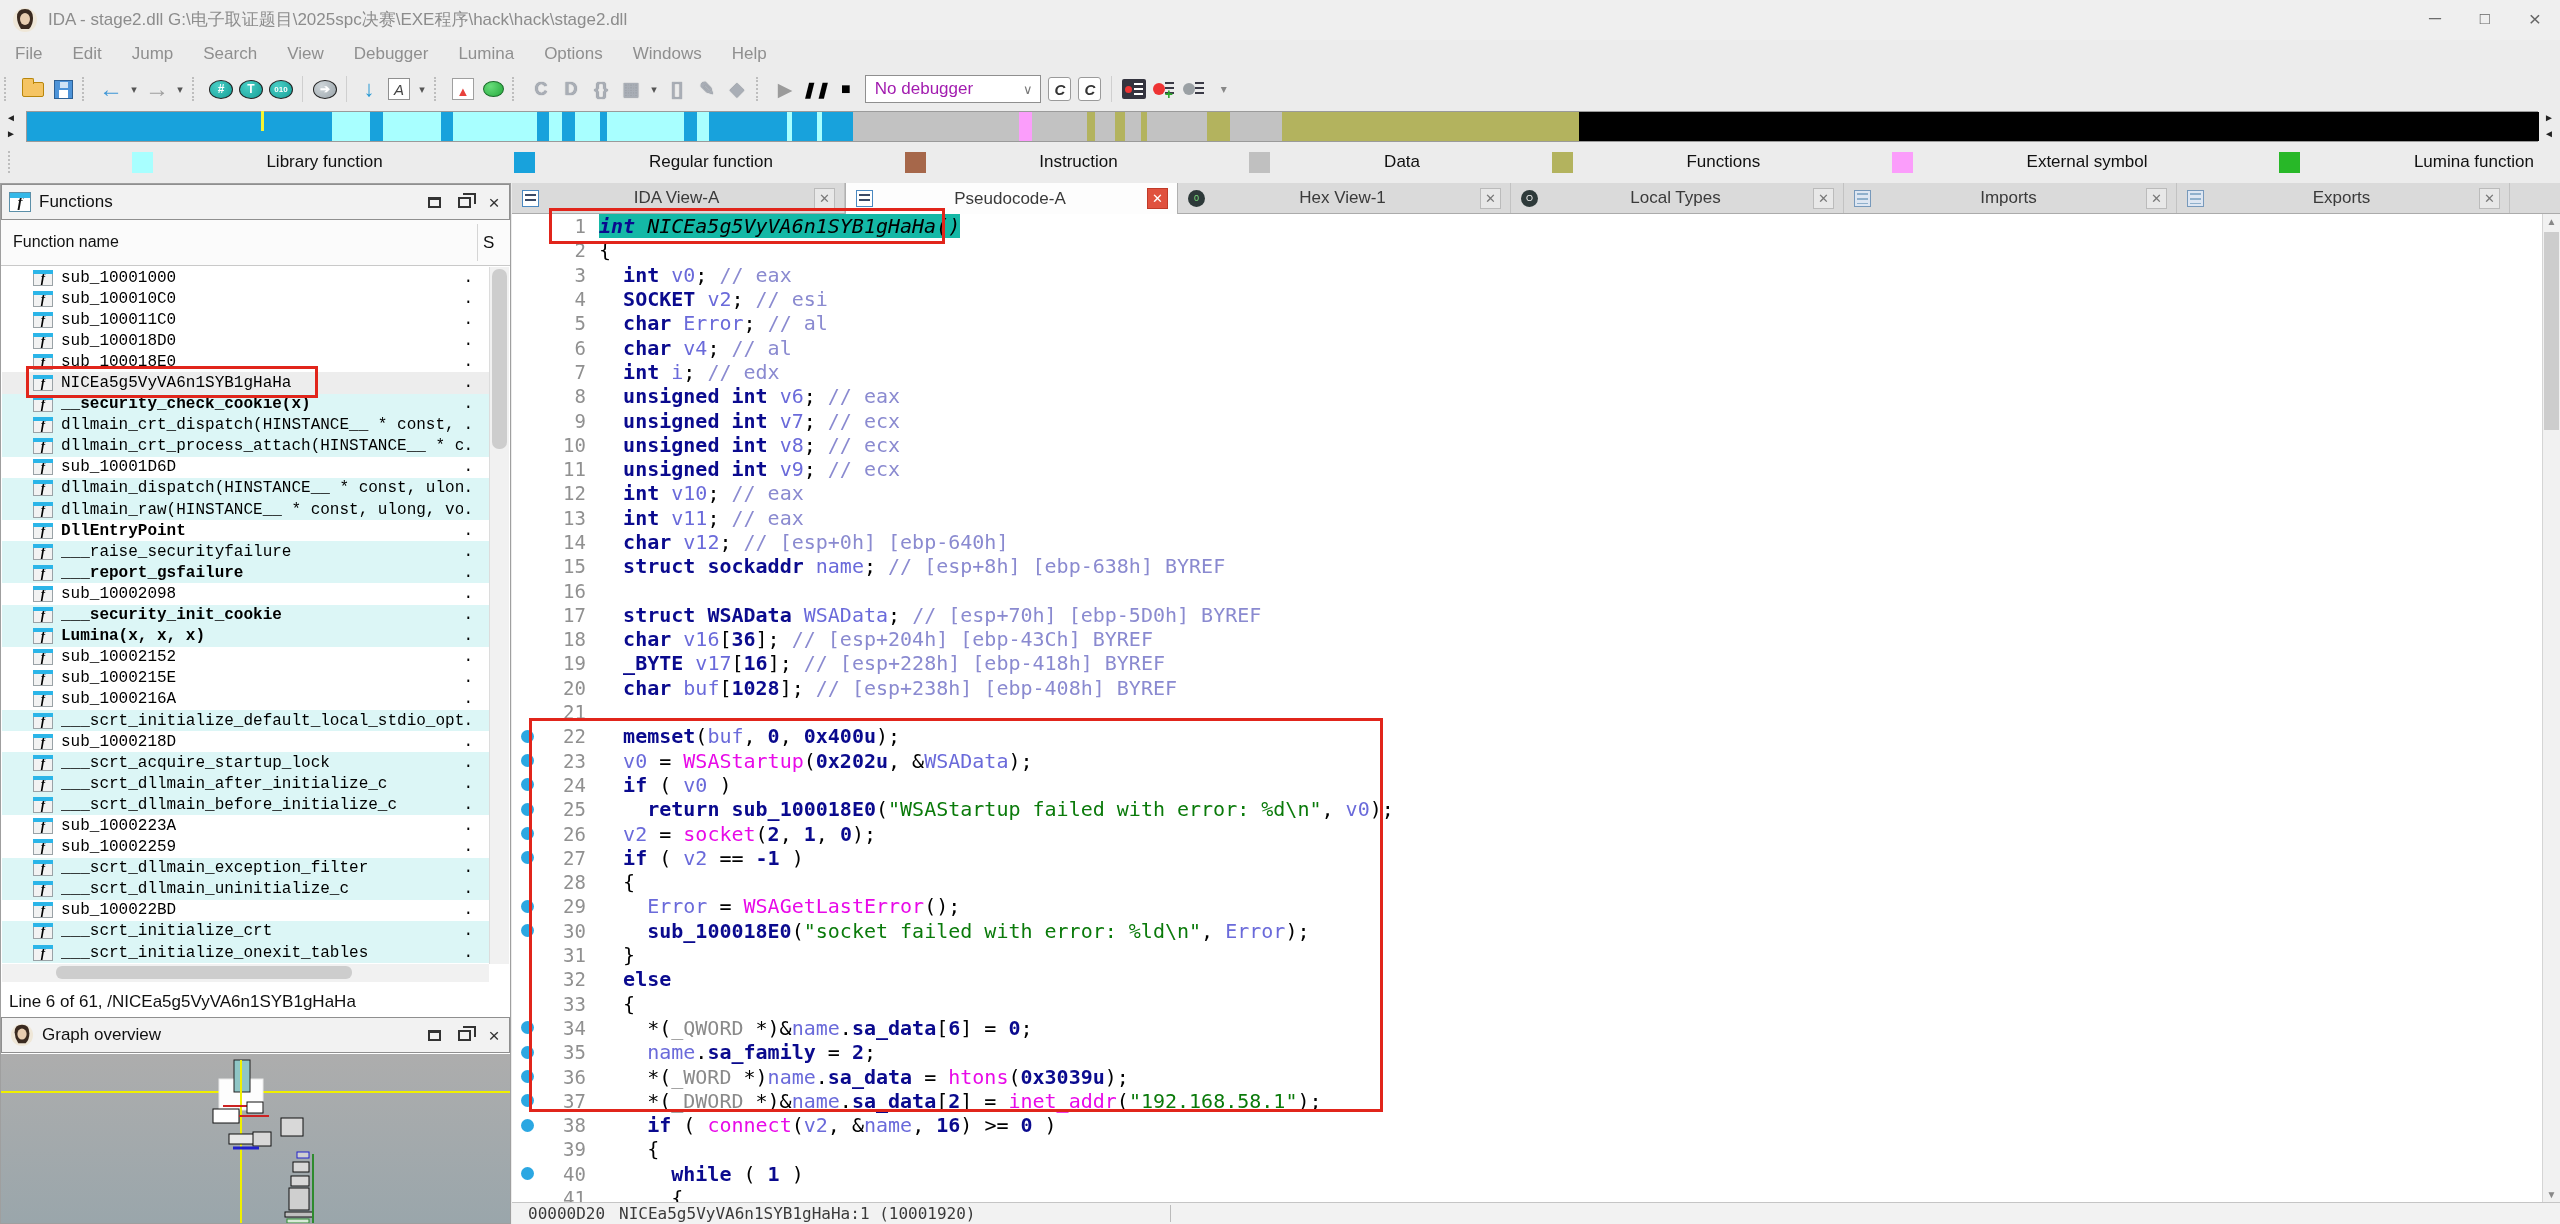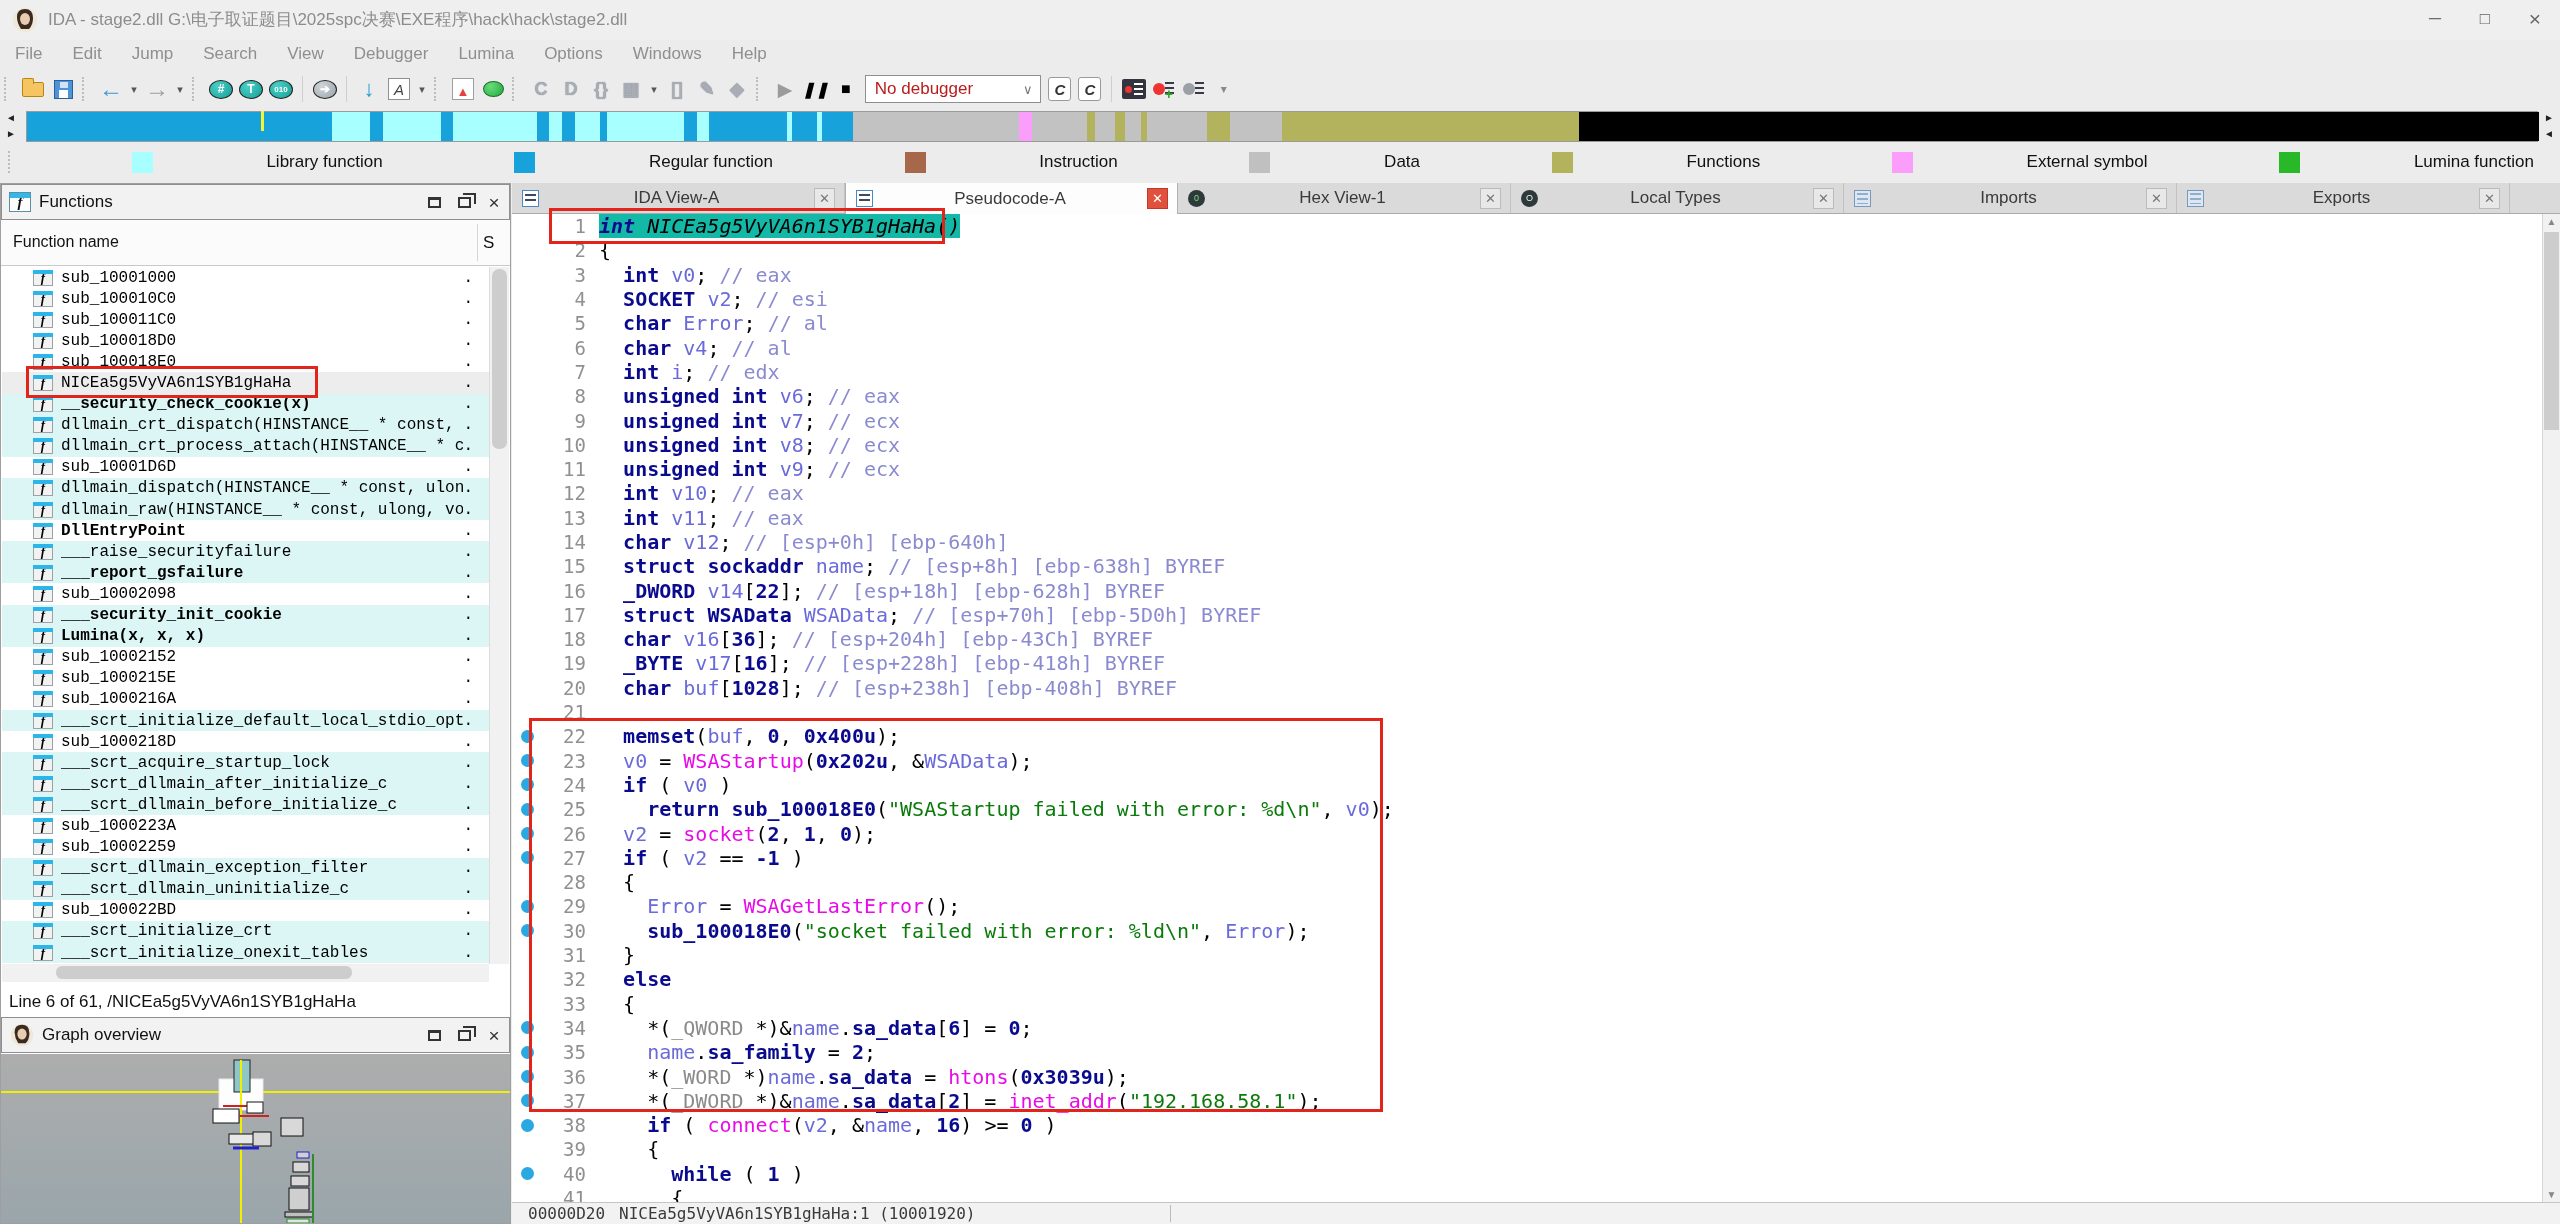--- a/index.html
+++ b/index.html
@@ -38,21 +38,21 @@
   .k_abox i { width:22px; height:22px; border:1px solid #8f8f8f; background:#fff; color:#444;
     font-size:15px; display:flex; align-items:center; justify-content:center; }
   .k_redtri i { width:22px; height:22px; border:1px solid #9f9f9f; background:#fff; color:#e8413c;
     font-size:13px; display:flex; align-items:flex-end; justify-content:center; }
   .k_green i { width:21px; height:16px; border-radius:50%; border:1px solid #1a6d2a;
     background:radial-gradient(circle at 35% 30%, #67dd7a, #25a83c); display:block; }
   .gl { font-size:18px; font-weight:bold; color:#a9aeb6; text-shadow:0 0 1px #70767e; }
   .k_play { color:#9b9b9b; font-size:19px; }
   #dbg-combo { width:176px; height:28px; background:#fff; border:1px solid #8f8f8f; margin:0 4px;
     display:flex; align-items:center; }
-  #dbg-combo span.lbl { flex:1; padding-left:9px; font-size:17px; color:#b91c1c; }
+  #dbg-combo span.lbl { flex:1; padding-left:9px; font-size:17px; color:#a21caf; }
   #dbg-combo span.car { width:24px; color:#777; font-size:13px; text-align:center; }
   .k_cdbg i { width:23px; height:24px; border:1px solid #9a9a9a; background:#fff; border-radius:3px;
     color:#333; font-weight:bold; font-size:15px; display:flex; align-items:center; justify-content:center; }
   .bpico { position:relative; width:24px; height:20px; }
   .bpico .dot { position:absolute; border-radius:50%; }
   .bpico .lines { position:absolute; background:repeating-linear-gradient(#3a3a46 0 2px, transparent 2px 5px); }
   .k_bpl .bpico { background:#34343f; border-radius:2px; }
   .k_bpl .dot { left:3px; top:7px; width:7px; height:7px; background:#e33; }
   .k_bpl .lines { right:3px; top:4px; width:9px; height:13px;
     background:repeating-linear-gradient(#fff 0 2px, transparent 2px 5px); }
@@ -686,21 +686,20 @@
         <span class="ct"><span class="p">  </span><span class="k">char</span><span class="p"> </span><span class="v">v12</span><span class="p">; </span><span class="c">// [esp+0h] [ebp-640h]</span></span>
       </div>
       <div class="cl">
         <span class="bp"></span>
         <span class="ln">15</span>
         <span class="ct"><span class="p">  </span><span class="k">struct</span><span class="p"> </span><span class="k">sockaddr</span><span class="p"> </span><span class="v">name</span><span class="p">; </span><span class="c">// [esp+8h] [ebp-638h] BYREF</span></span>
       </div>
       <div class="cl">
         <span class="bp"></span>
         <span class="ln">16</span>
-        <span class="ct"><span class="p">  </span><span class="k">_DWORD</span><span class="p"> </span><span class="v">v14</span><span class="p">[</span><span class="k">22</span><span class="p">]; </span><span class="c">// [esp+18h] [ebp-628h] BYREF</span></span>
       </div>
       <div class="cl">
         <span class="bp"></span>
         <span class="ln">17</span>
         <span class="ct"><span class="p">  </span><span class="k">struct</span><span class="p"> </span><span class="k">WSAData</span><span class="p"> </span><span class="v">WSAData</span><span class="p">; </span><span class="c">// [esp+70h] [ebp-5D0h] BYREF</span></span>
       </div>
       <div class="cl">
         <span class="bp"></span>
         <span class="ln">18</span>
         <span class="ct"><span class="p">  </span><span class="k">char</span><span class="p"> </span><span class="v">v16</span><span class="p">[</span><span class="k">36</span><span class="p">]; </span><span class="c">// [esp+204h] [ebp-43Ch] BYREF</span></span>

